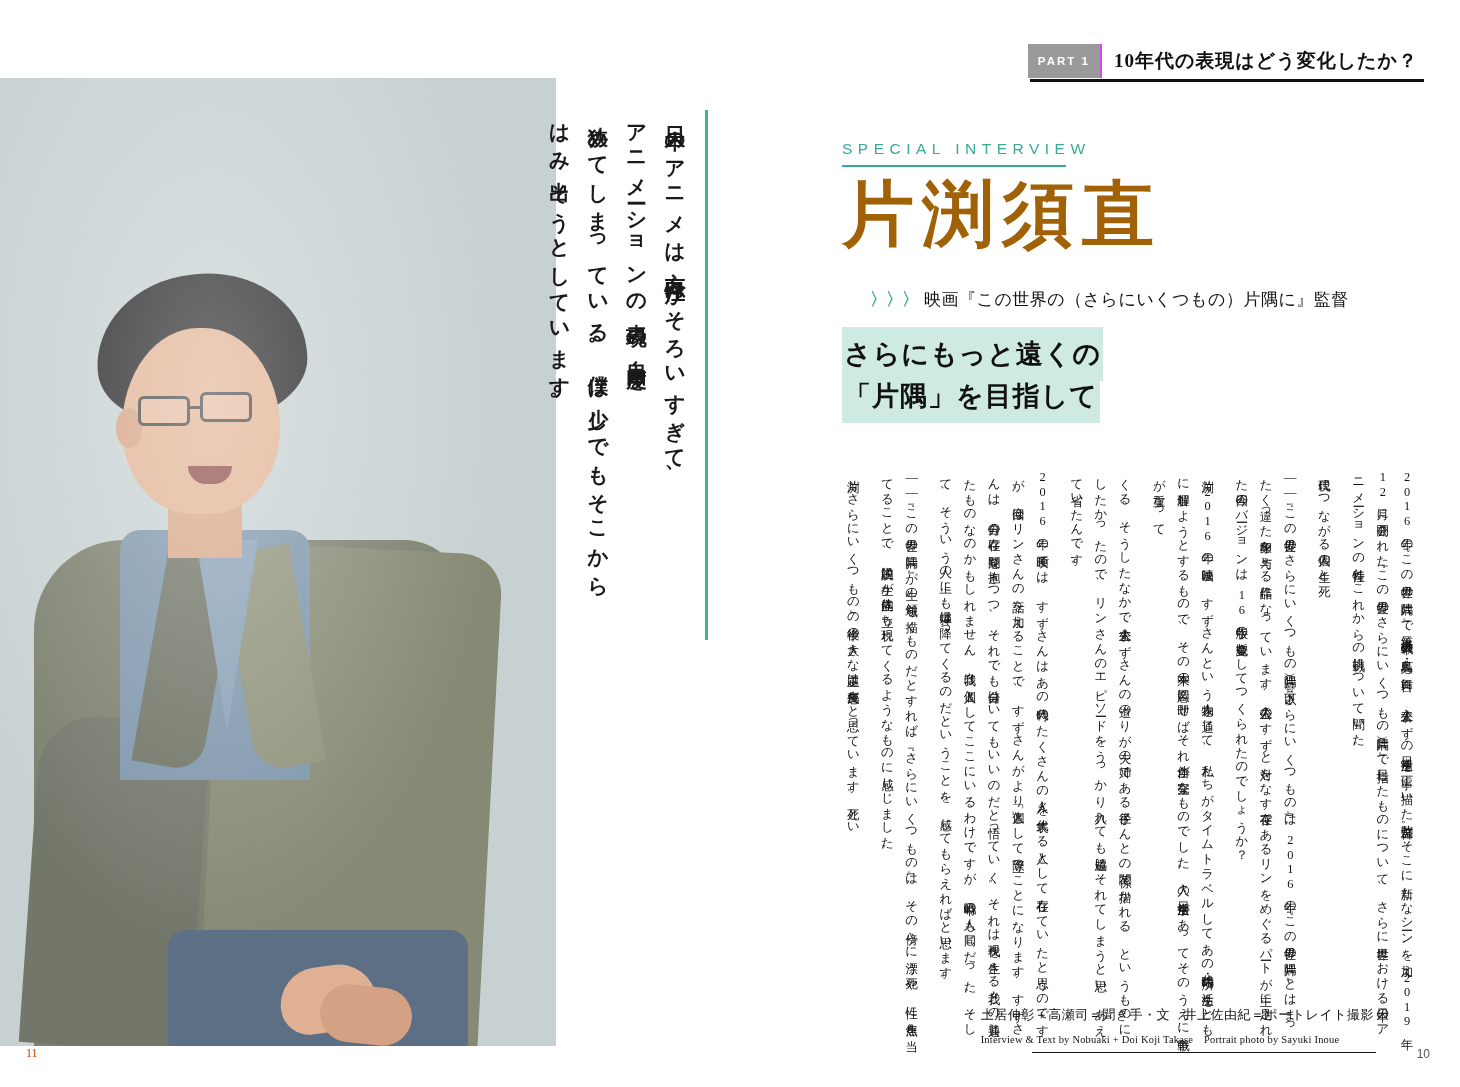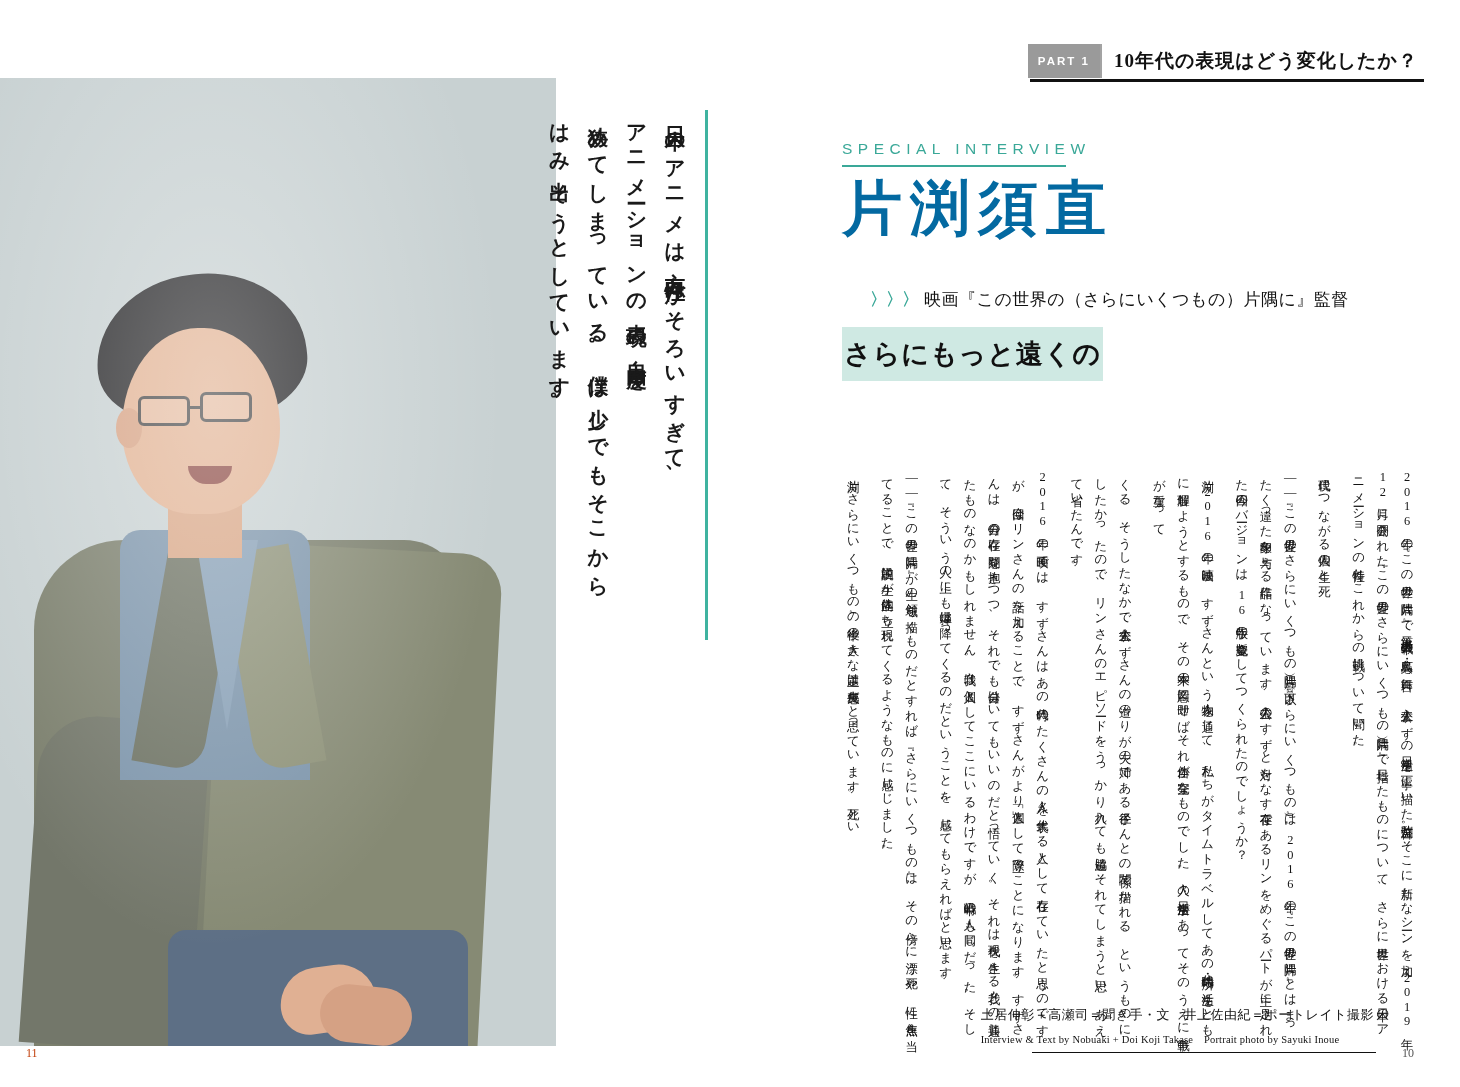--- a/index.html
+++ b/index.html
@@ -90,41 +90,41 @@
 
   .part-tag {
     position: absolute; right: 36px; top: 44px; display: flex; align-items: stretch;
     height: 34px;
   }
   .part-tag .pt-label {
     background: #9a9a9a; color: #fff; font-size: 11.5px; font-weight: 700;
     letter-spacing: 2px; display: flex; align-items: center; padding: 8px 10px;
   }
   .part-tag .pt-title {
-    border-left: 2px solid #a3a3a3; padding: 0 6px 0 12px;
+    border-left: 2px solid #d946ef; padding: 0 6px 0 12px;
     display: flex; align-items: center;
     font-family: "Liberation Serif", serif; font-weight: 700; font-size: 19px;
     letter-spacing: 1px; color: #111;
   }
   .part-rule {
     position: absolute; right: 36px; top: 79px; width: 394px; height: 3px; background: #111;
   }
 
   .special-label {
     position: absolute; left: 112px; top: 140px;
     font-size: 15.5px; letter-spacing: 5.5px; font-weight: 400; color: #3aa898;
   }
   .special-ul {
     position: absolute; left: 112px; top: 165px; width: 224px; height: 2px; background: #3aa898;
   }
 
   .name-jp {
     position: absolute; left: 112px; top: 178px;
     font-family: "Liberation Serif", serif; font-weight: 700;
-    font-size: 60px; letter-spacing: 8px; color: #0369a1; line-height: 1.05;
+    font-size: 72px; letter-spacing: 8px; color: #a16207; line-height: 1.05;
   }
 
   .film-line {
     position: absolute; left: 112px; top: 288px;
     font-family: "Liberation Serif", serif; font-size: 17px; color: #111; letter-spacing: .5px; margin-left: 28px;
   }
   .film-line .arrows { color: #3aa898; font-weight: 700; letter-spacing: -1px; margin-right: 6px; }
 
   .subhead {
     position: absolute; left: 112px; top: 334px; width: 400px;
@@ -151,22 +151,22 @@
   }
 
   .credit {
     position: absolute; right: 86px; bottom: 40px; 
     font-family: "Liberation Serif", serif;
   }
   .credit .jp { font-size: 13px; color: #111; letter-spacing: .5px; }
   .credit .en { font-size: 10.5px; color: #111; margin-top: 9px; letter-spacing: .2px; }
   .credit-rule { position: absolute; right: 84px; bottom: 34px; width: 344px; height: 1px; background:#111; }
   .page-right .folio {
-    position: absolute; right: 46px; bottom: 26px;
-    font-family: Liberation Serif, serif; font-size: 12px; color: #555;
+    position: absolute; right: 30px; bottom: 26px;
+    font-family: Liberation Sans, sans-serif; font-size: 12px; color: #555;
   }
 </style>
 </head>
 <body>
 
 <div class="spread">
 
   <div class="page-left">
 
     <div class="photo">
@@ -217,20 +217,21 @@
     <div class="special-ul"></div>
 
     <div class="name-jp">片渕須直</div>
 
     <div class="film-line">
       <span class="arrows">〉〉〉</span><span>映画『この世界の（さらにいくつもの）片隅に』監督</span>
     </div>
 
     <div class="subhead">
       <span class="hl">さらにもっと遠くの</span><br>
+      <span class="hl">「片隅」を目指して</span>
     </div>
 
     <div class="body-vert">
       <div class="col">2016年の『この世界の片隅に』で第二次世界大戦中の広島・呉を舞台に、主人公すずの日常生活を丁寧に描いた片渕監督。そこに新たなシーンを加え2019年12月に公開された『この世界の（さらにいくつもの）片隅に』で目指したものについて、さらに世界における日本のアニメーションの特性とこれからの挑戦について聞いた。</div>
       <div class="col sec-head">現代につながる個人の生と死</div>
       <div class="col">——『この世界の（さらにいくつもの）片隅に』（以下『さらにいくつもの』）は、2016年の『この世界の片隅に』とはまったく違った印象を与える作品になっています。主人公のすずと対をなす存在であるリンをめぐるパートが主に足された今回のバージョンは、16年版の完全版としてつくられたのでしょうか？</div>
       <div class="col">片渕　2016年の映画は、すずさんという人物を通じて、私たちがタイムトラベルしてあの時代・場所の生活をともに理解しようとするもので、その本来の意図に即せばそれ自体が完全なものでした。人々の日常生活があってそのうえに戦争が重なって</div>
       <div class="col">くる、そうしたなかで主人公すずさんの道のりが夫の姉である径子さんとの関係で描かれる、というものにしたかったので、リンさんのエピソードをうっかり入れても脇道にそれてしまうと思い、あえて省いたんです。</div>
       <div class="col">2016年の映画では、すずさんはあの時代のたくさんの人々を代表する人として存在していたと思うのですが、今回はリンさんの話を加えることで、すずさんがより「個人」として際立つことになります。すずさんは、自分の存在に疑問を抱きつつ、それでも自分はいてもいいのだと悟っていく。それは現代を生きる我々との共通したものなのかもしれません。我々は個人としてここにいるわけですが、戦時中の人も同じだった。そして、そういう人の上にも爆弾は降ってくるのだということを、感じてもらえればと思います。</div>
       <div class="col">——『この世界の片隅に』が生の領域を描くものだとすれば、『さらにいくつもの』は、その傍らに漂う死や、性に焦点を当てることで、逆説的に生が立体的に立ち現れてくるようなものに感じじました。</div>

